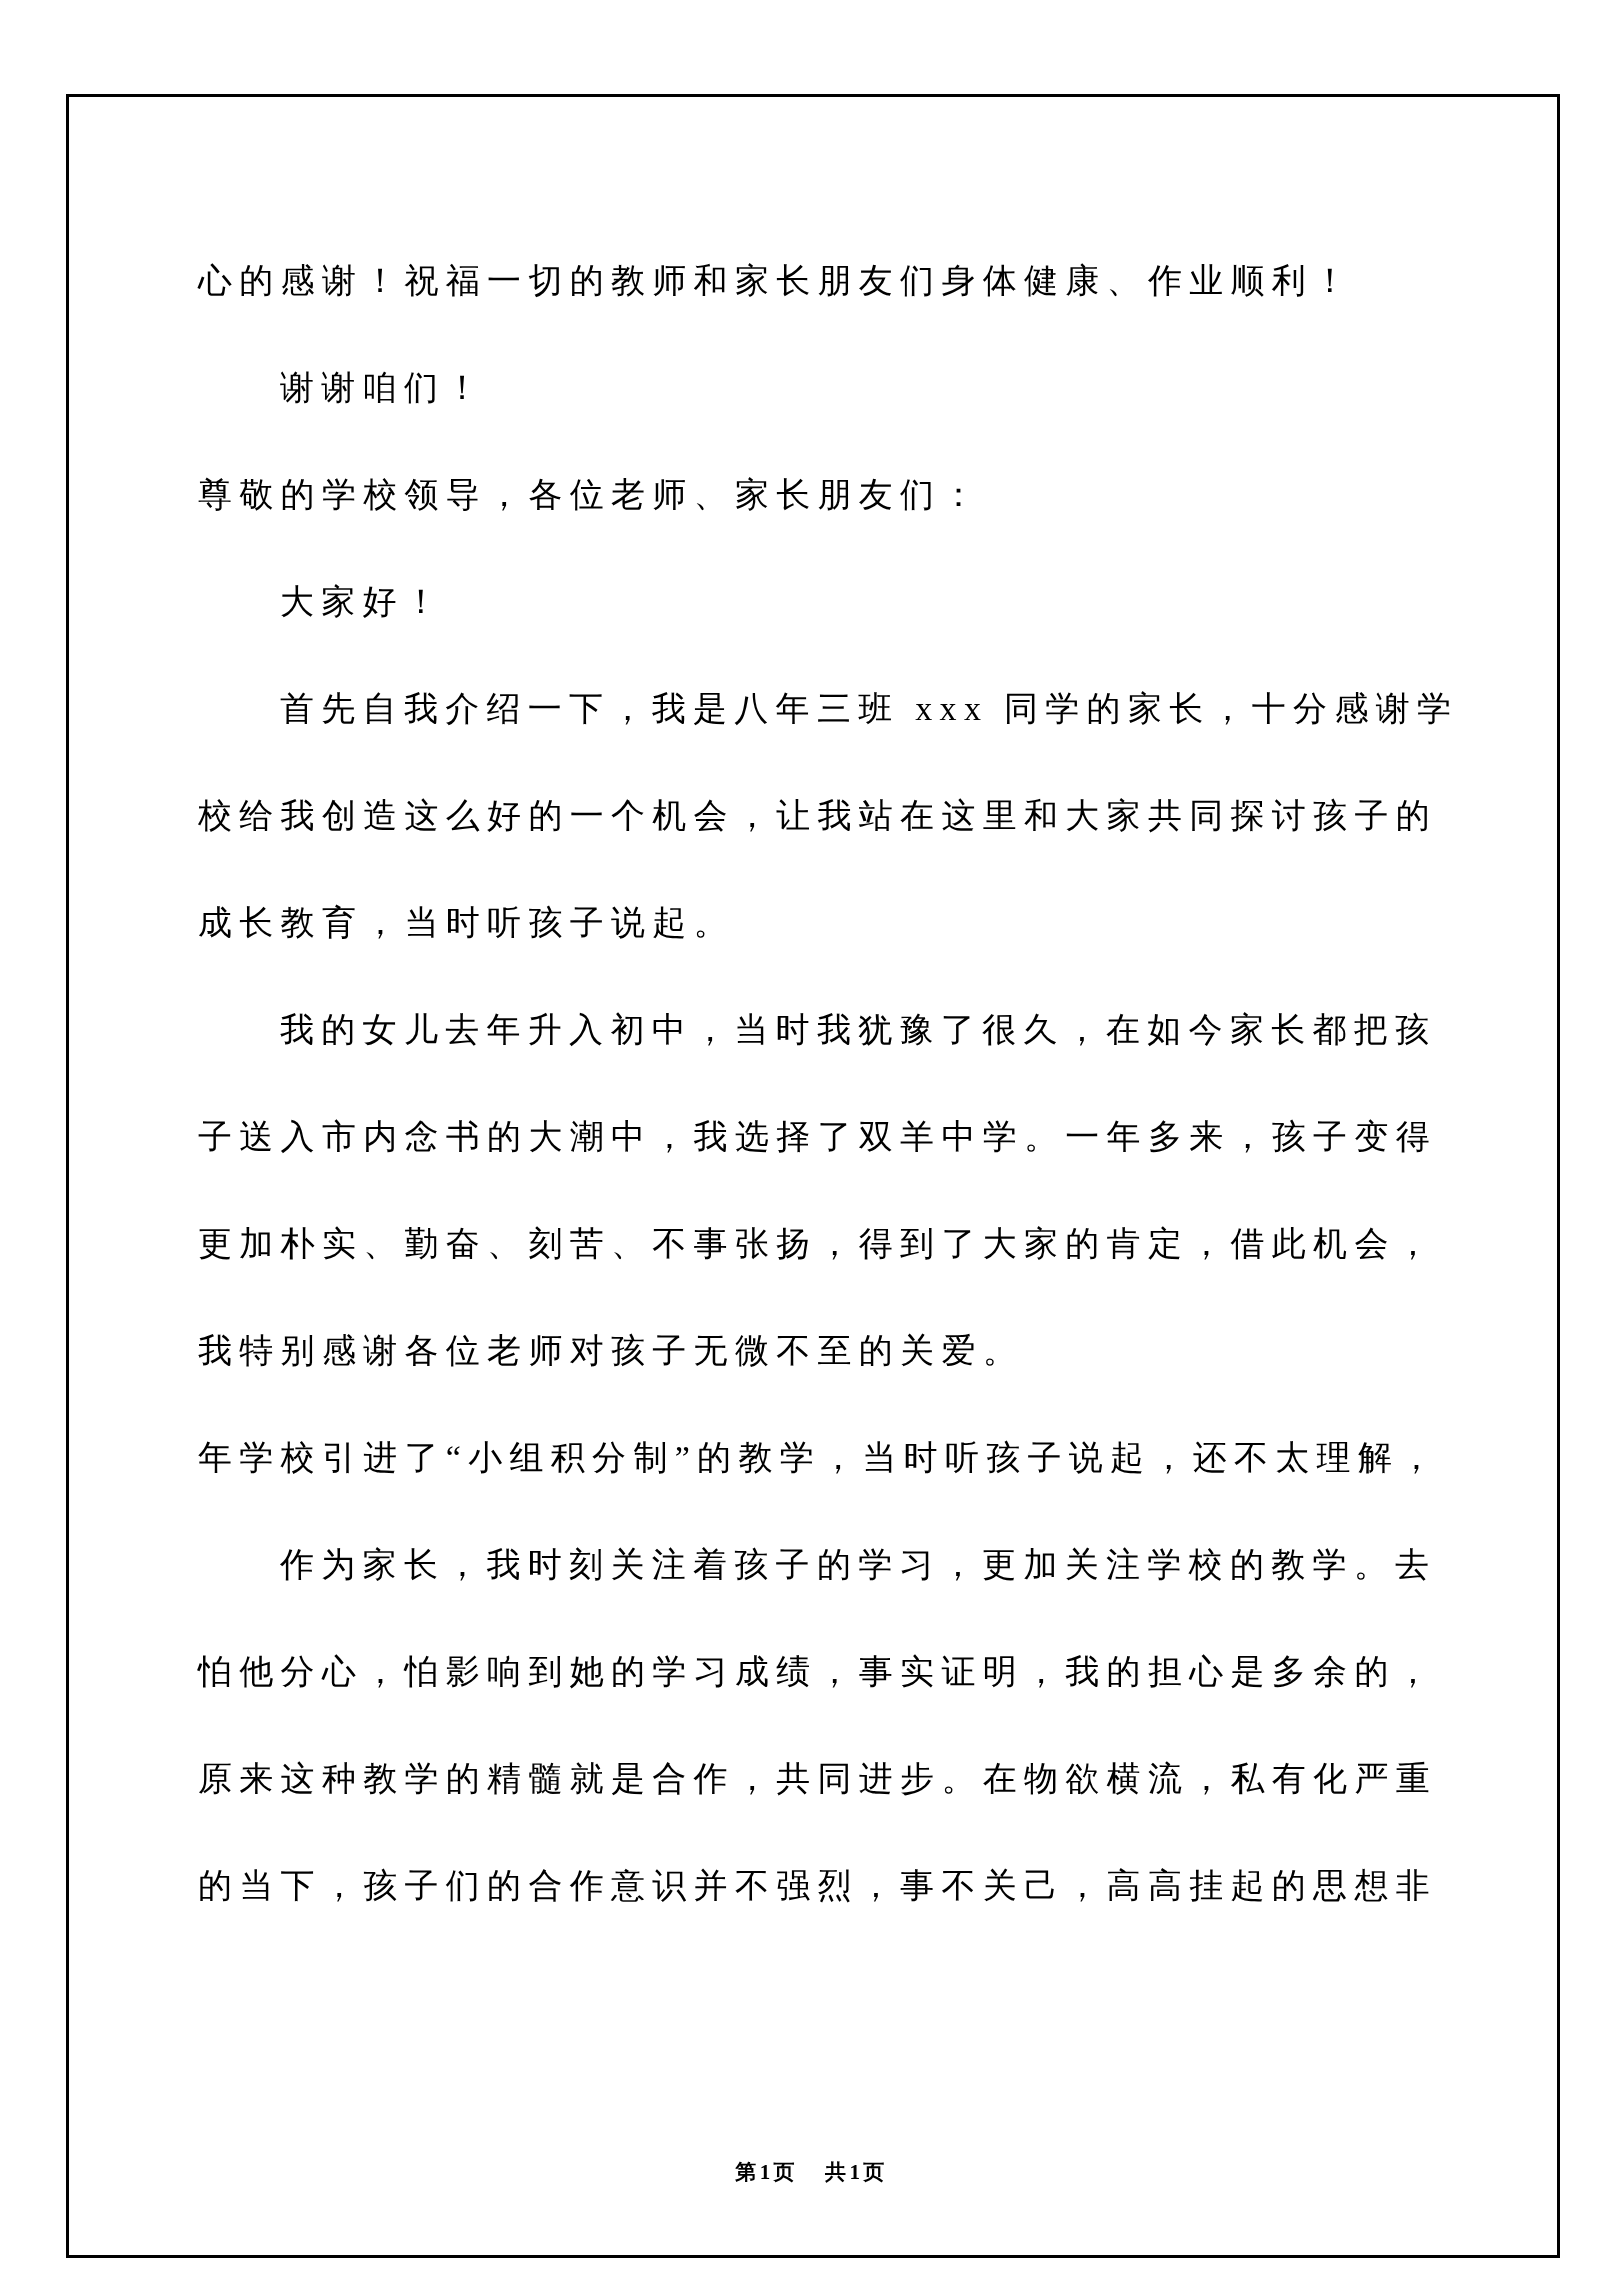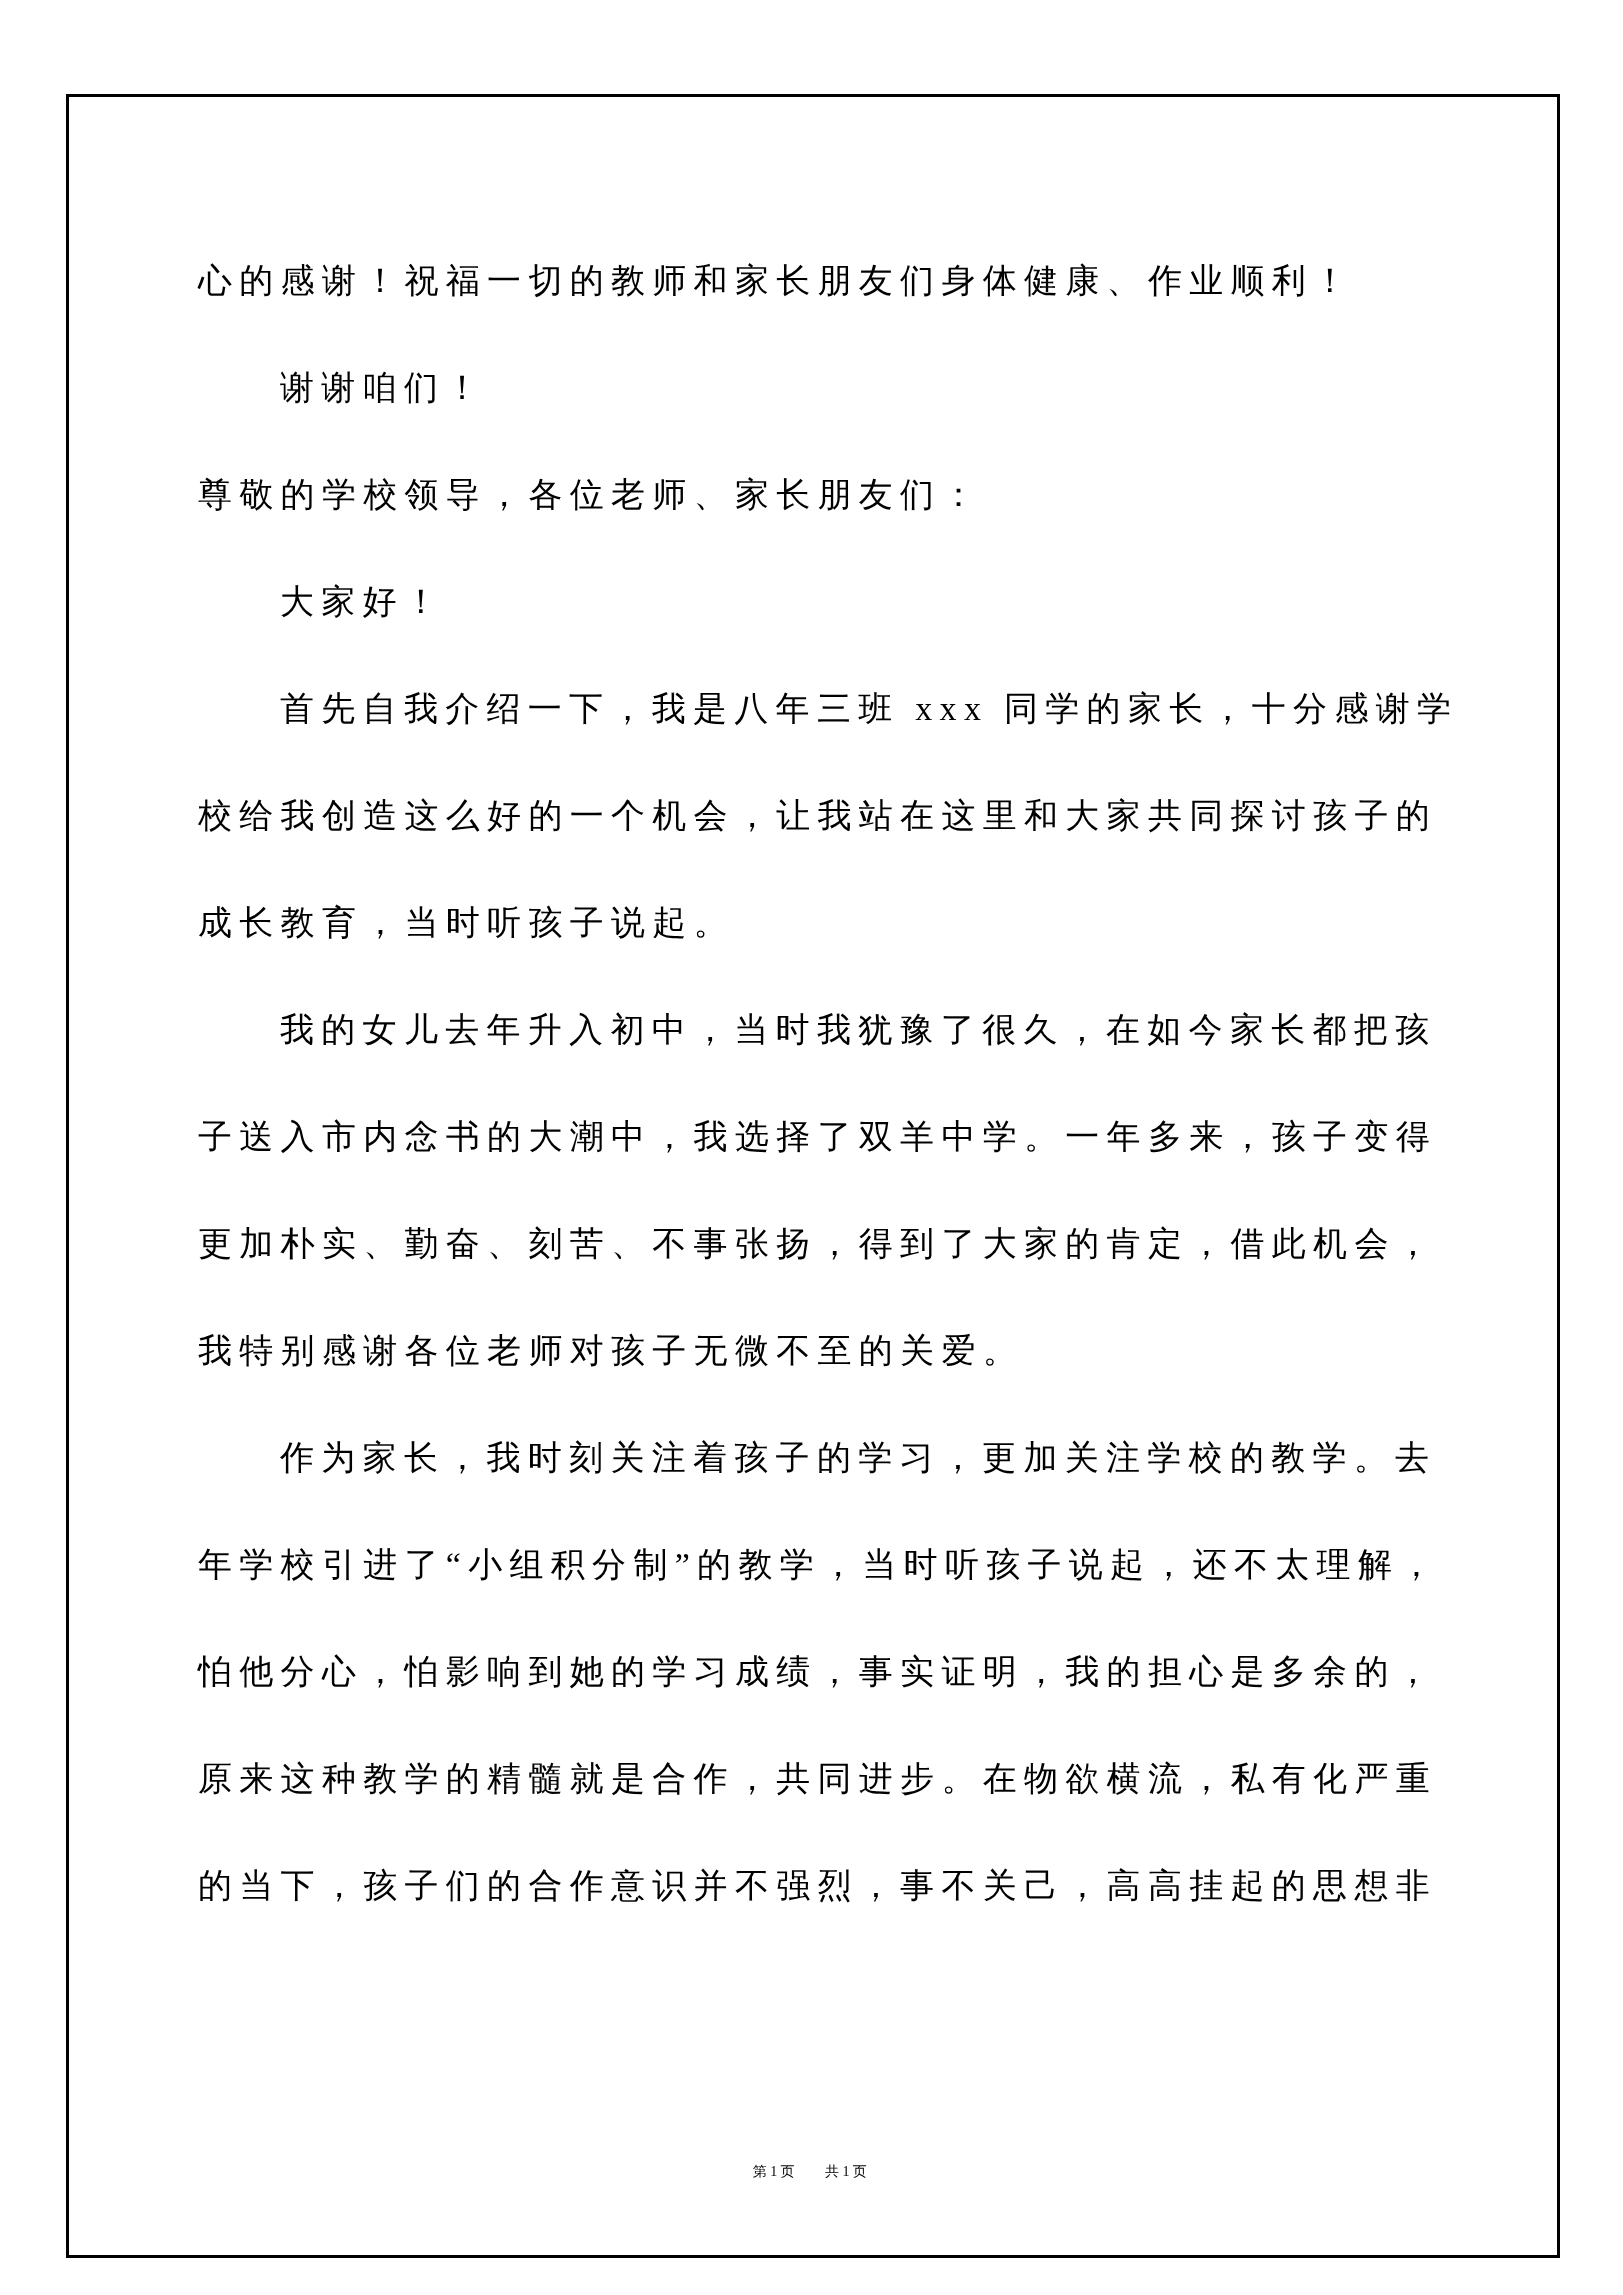--- a/index.html
+++ b/index.html
@@ -43,44 +43,45 @@
     text-indent: 82px;
   }
   .footer {
     position: absolute;
     left: 0;
     top: 2127px;
     width: 100%;
     display: flex;
     justify-content: center;
     gap: 27px;
-    font-size: 14px;
+    font-size: 21px;
     letter-spacing: 3.4px;
     line-height: 34px;
+    font-weight: bold;
   }
 </style>
 </head>
 <body>
 
 <div class="page">
   <div class="frame"></div>
   <div class="content" id="doc-lines">
       <div class="line">心的感谢！祝福一切的教师和家长朋友们身体健康、作业顺利！</div>
       <div class="line indent">谢谢咱们！</div>
       <div class="line">尊敬的学校领导，各位老师、家长朋友们：</div>
       <div class="line indent">大家好！</div>
       <div class="line indent">首先自我介绍一下，我是八年三班 xxx 同学的家长，十分感谢学</div>
       <div class="line">校给我创造这么好的一个机会，让我站在这里和大家共同探讨孩子的</div>
       <div class="line">成长教育，当时听孩子说起。</div>
       <div class="line indent">我的女儿去年升入初中，当时我犹豫了很久，在如今家长都把孩</div>
       <div class="line">子送入市内念书的大潮中，我选择了双羊中学。一年多来，孩子变得</div>
       <div class="line">更加朴实、勤奋、刻苦、不事张扬，得到了大家的肯定，借此机会，</div>
       <div class="line">我特别感谢各位老师对孩子无微不至的关爱。</div>
+      <div class="line">年学校引进了“小组积分制”的教学，当时听孩子说起，还不太理解，</div>
       <div class="line indent">作为家长，我时刻关注着孩子的学习，更加关注学校的教学。去</div>
-      <div class="line">年学校引进了“小组积分制”的教学，当时听孩子说起，还不太理解，</div>
       <div class="line">怕他分心，怕影响到她的学习成绩，事实证明，我的担心是多余的，</div>
       <div class="line">原来这种教学的精髓就是合作，共同进步。在物欲横流，私有化严重</div>
       <div class="line">的当下，孩子们的合作意识并不强烈，事不关己，高高挂起的思想非</div>
     </div>
   <div class="footer">
     <span>第1页</span>
     <span>共1页</span>
   </div>
 </div>
 

